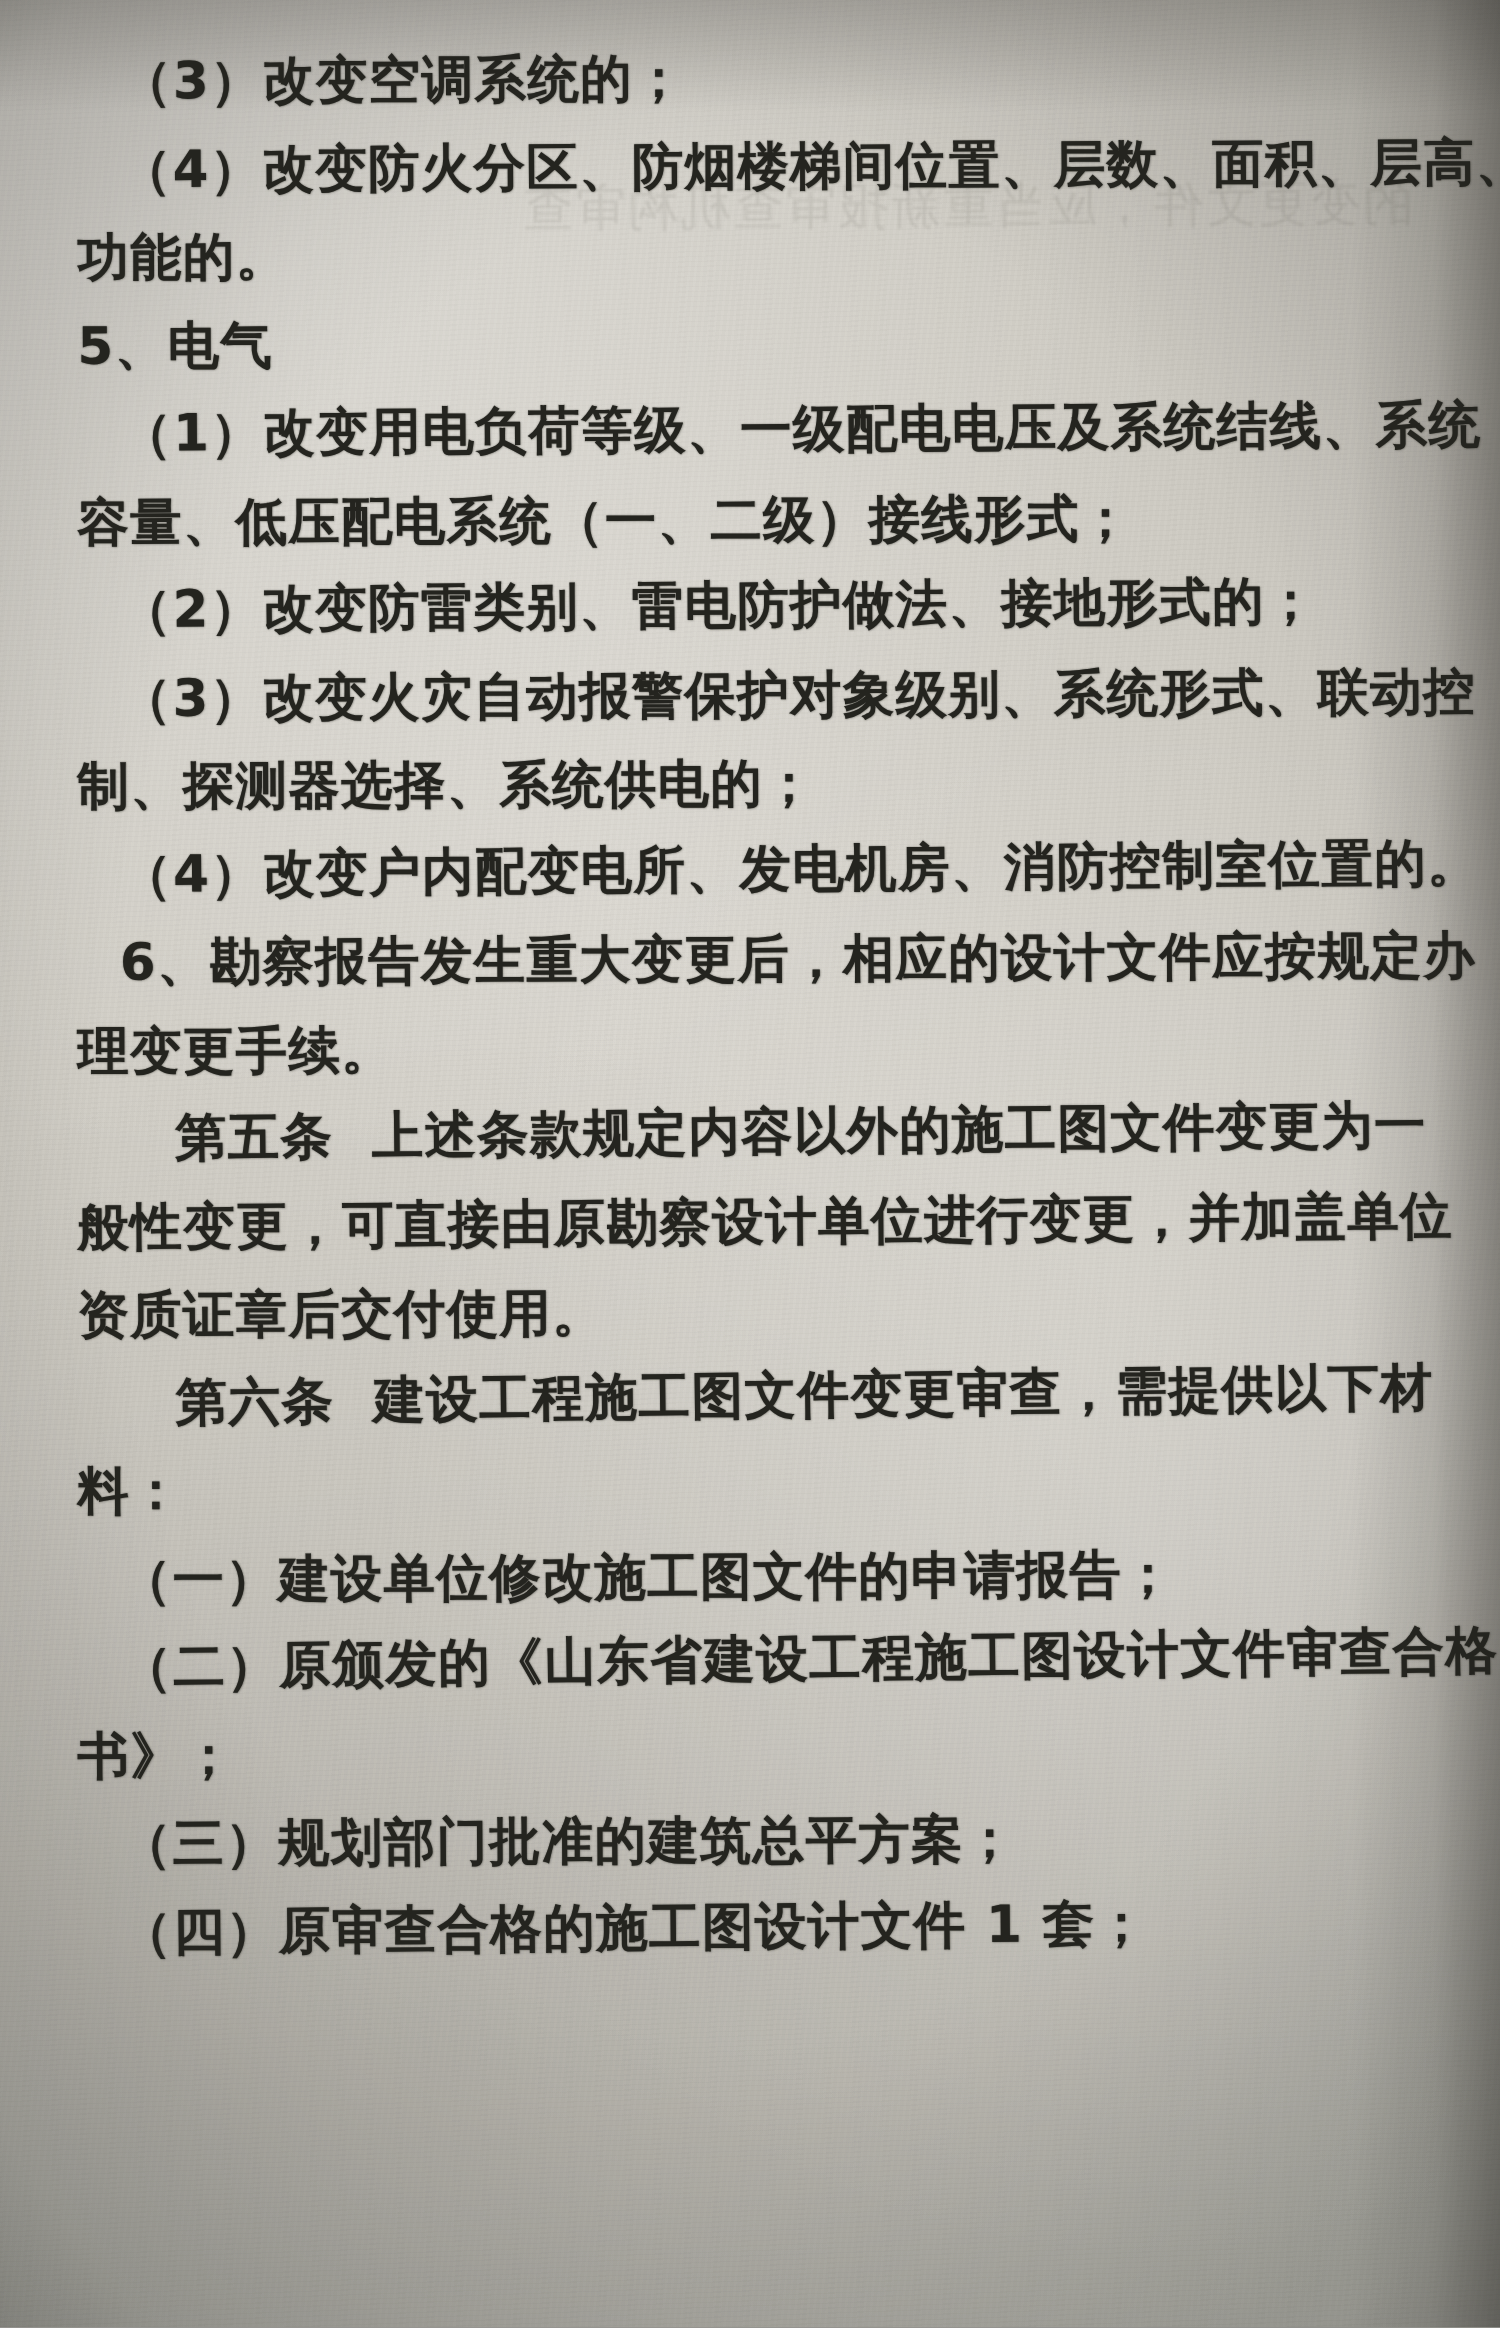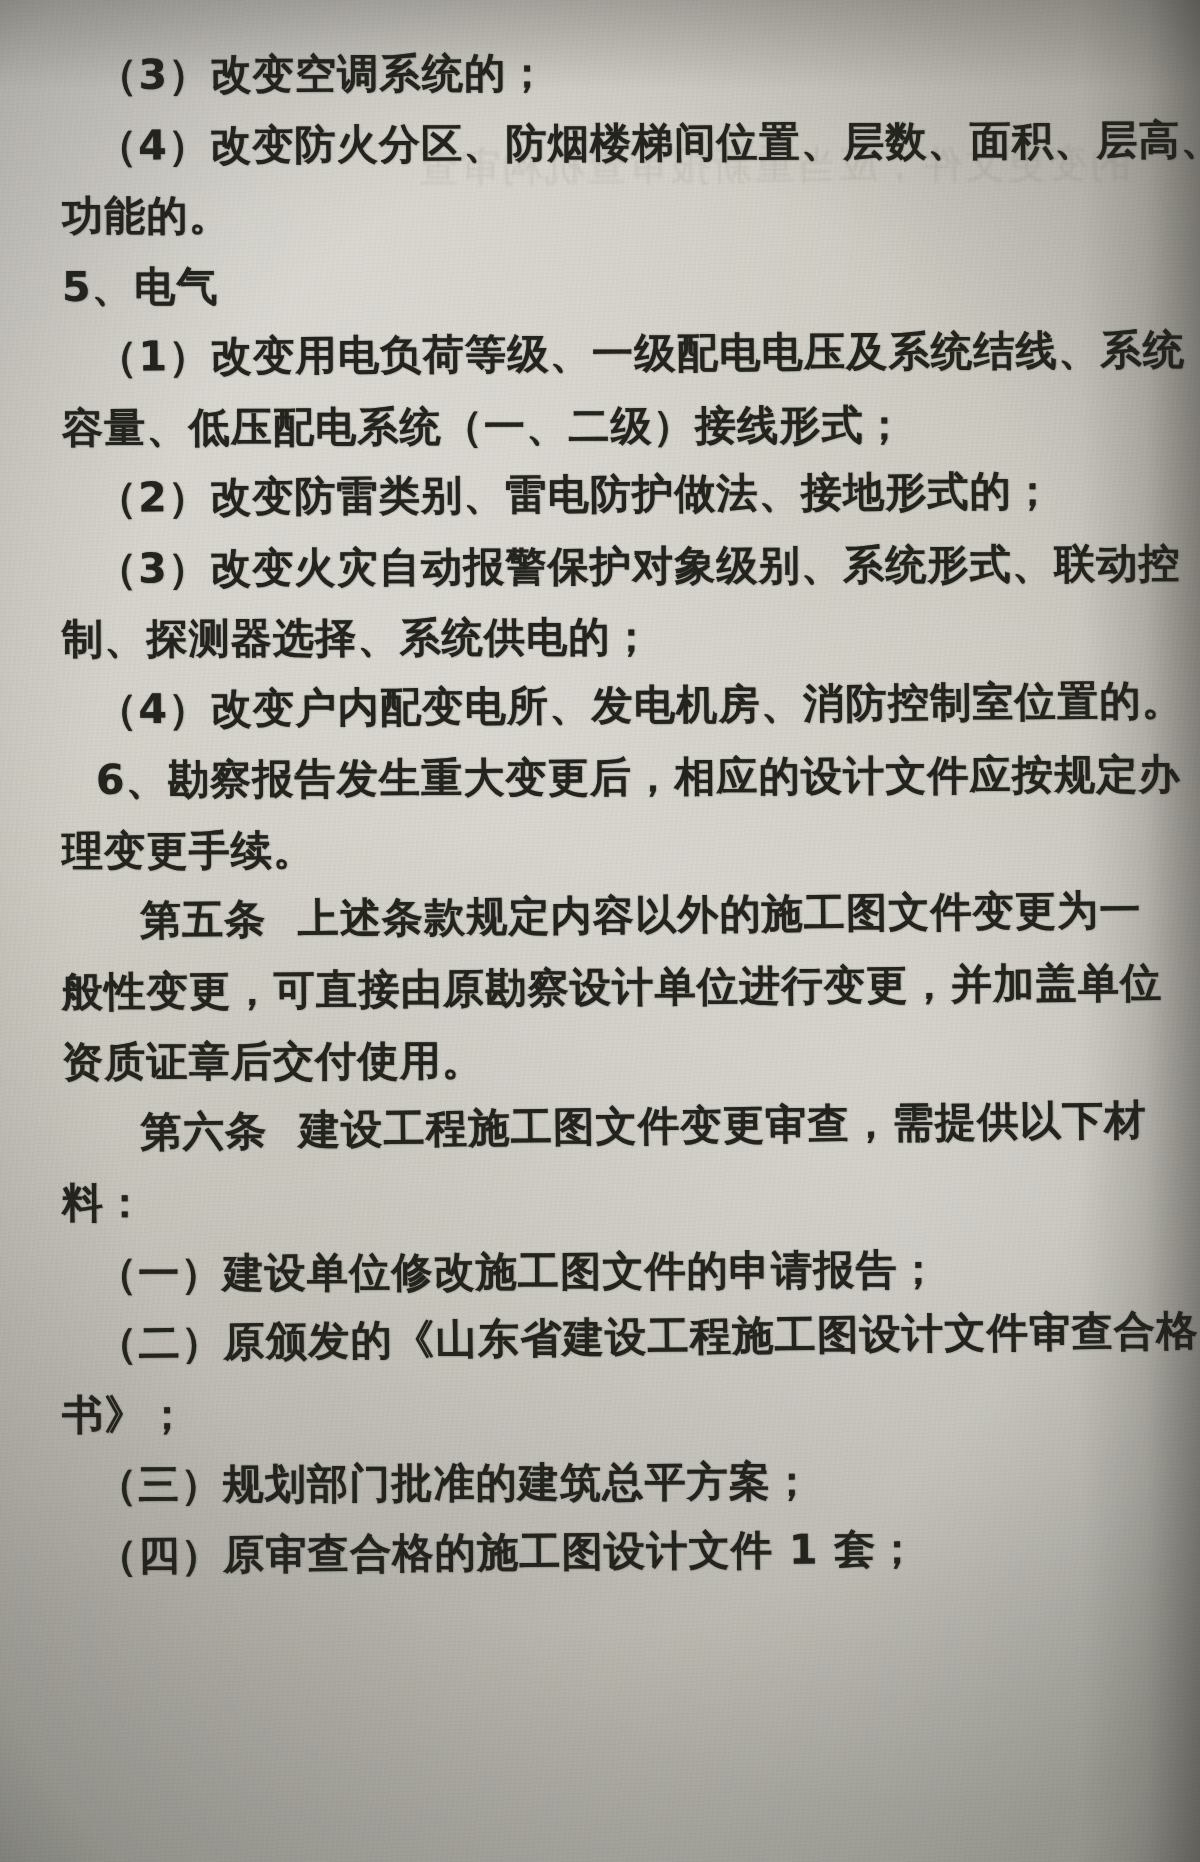--- a/index.html
+++ b/index.html
@@ -55,21 +55,21 @@
     bottom: auto;
     height: 90px;
     background: linear-gradient(180deg, rgba(40,38,34,0.22) 0%, rgba(0,0,0,0) 100%);
   }
 
   
   .content {
     position: absolute;
     left: 0; top: 0;
     width: 1200px;
-    padding: 40px 58px 0 62px;
+    padding: 30px 58px 0 62px;
     box-sizing: border-box;
     z-index: 4;
   }
   .line {
     color: #24241f;
     font-size: 41px;
     line-height: 70.5px;
     letter-spacing: 1.2px;
     white-space: pre;
     text-shadow: 0 0 1.2px rgba(30,30,25,0.55), 0.6px 0.4px 1.6px rgba(60,58,50,0.30);

